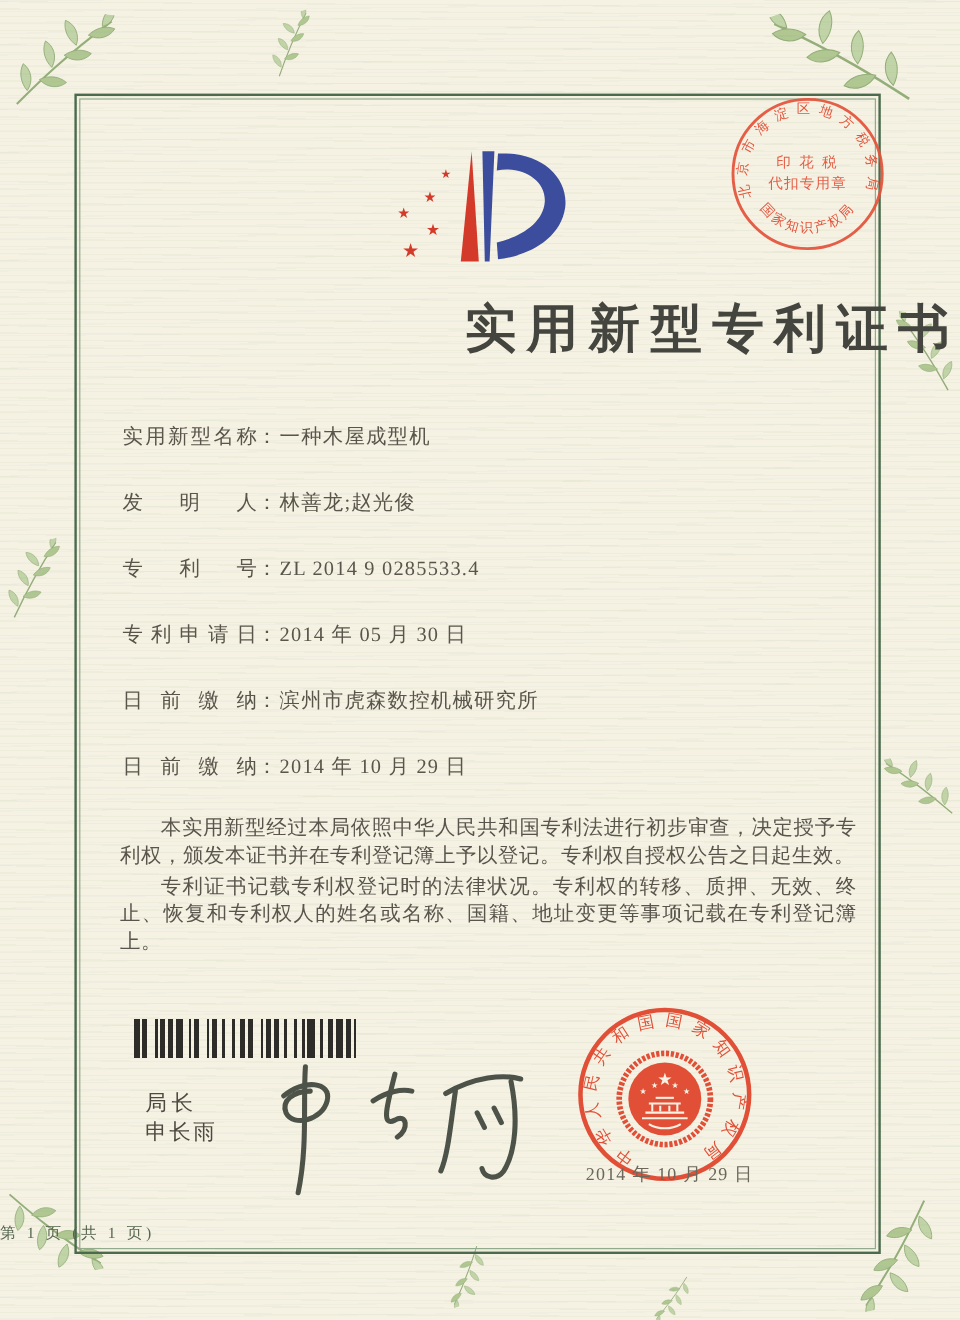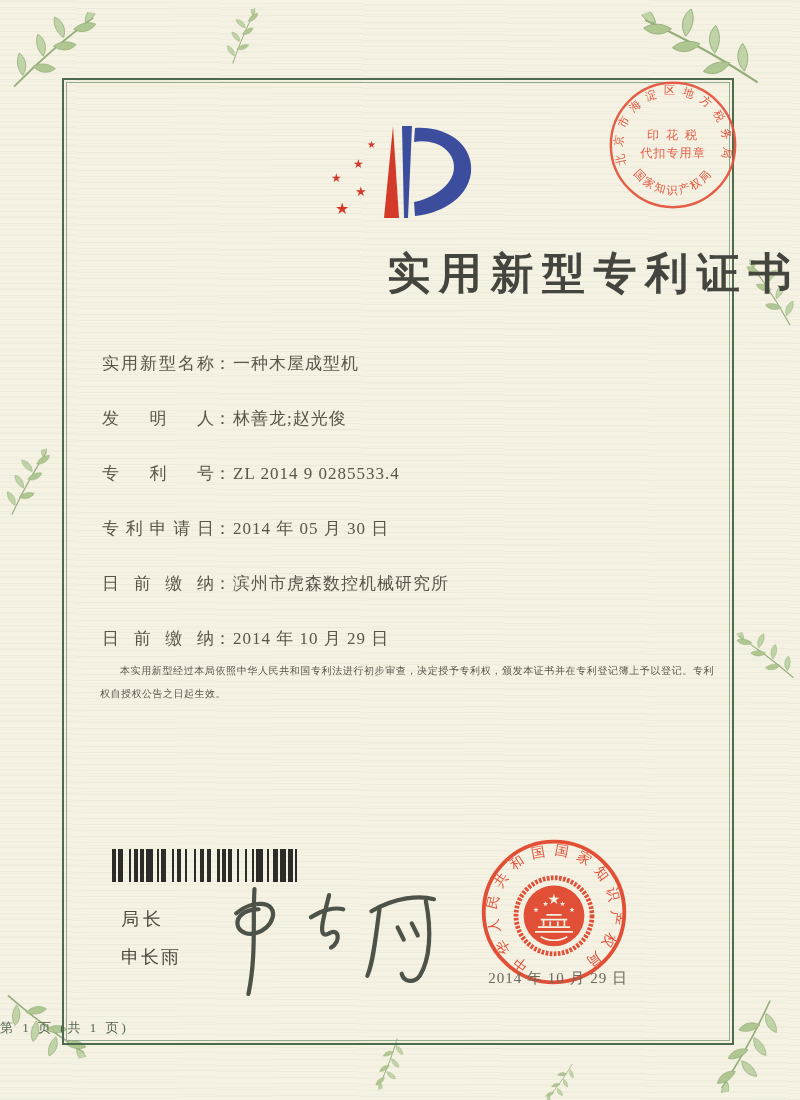--- a/index.html
+++ b/index.html
@@ -31,28 +31,28 @@
     position:absolute;left:0;top:245px;width:100%;text-align:right;
     font-size:43px;font-weight:600;letter-spacing:.2em;text-indent:.2em;color:#45453f;
   }
 
   .fields{position:absolute;left:102px;top:352px;width:560px;font-size:17px;color:#59554a;}
   .f-row{position:absolute;left:0;white-space:nowrap;}
   .f-label{display:inline-block;width:112px;text-align:justify;text-align-last:justify;vertical-align:bottom;font-family:Liberation Mono, monospace;}
   .f-sep{display:inline-block;margin:0 2px 0 0;}
   .f-value{letter-spacing:1px;}
 
-  .paras{position:absolute;left:100px;top:659px;width:614px;font-size:10px;line-height:23px;
+  .paras{position:absolute;left:100px;top:678px;width:614px;font-size:17px;line-height:23px;
     letter-spacing:.5px;color:#59554c;text-align:justify;font-family:Liberation Serif, serif;}
   .paras p{margin:0 0 3px 0;text-indent:2em;}
 
   .barcode{position:absolute;left:110px;top:849px;width:212px;height:33px;}
 
   .issuer{position:absolute;left:121px;top:907px;font-size:18px;color:#4e4a40;letter-spacing:4px;}
-  .issuer .name{display:block;margin-top:14px;letter-spacing:2px;}
+  .issuer .name{display:block;letter-spacing:2px;}
   .signature{position:absolute;left:192px;top:882px;width:252px;height:118px;}
 
   .seal{position:absolute;}
   .seal-tax{left:605px;top:77px;width:136px;height:136px;opacity:.92;}
   .seal-office{left:478px;top:836px;width:152px;height:152px;opacity:.95;}
   .seal-date{position:absolute;left:478px;top:969px;width:160px;text-align:center;
     font-size:15px;letter-spacing:1px;color:#6b675a;}
 
   .footer{position:absolute;left:0;top:1019px;width:100%;text-align:left;
     font-size:13px;letter-spacing:3px;color:#55654f;}
@@ -153,20 +153,21 @@
       <div class="f-row" style="top:0px"><span class="f-label">实用新型名称</span><span class="f-sep">：</span><span class="f-value">一种木屋成型机</span></div>
       <div class="f-row" style="top:55px"><span class="f-label">发明人</span><span class="f-sep">：</span><span class="f-value">林善龙;赵光俊</span></div>
       <div class="f-row" style="top:110px"><span class="f-label">专利号</span><span class="f-sep">：</span><span class="f-value">ZL 2014 9 0285533.4</span></div>
       <div class="f-row" style="top:165px"><span class="f-label">专利申请日</span><span class="f-sep">：</span><span class="f-value">2014 年 05 月 30 日</span></div>
       <div class="f-row" style="top:220px"><span class="f-label">日前缴纳</span><span class="f-sep">：</span><span class="f-value">滨州市虎森数控机械研究所</span></div>
       <div class="f-row" style="top:275px"><span class="f-label">日前缴纳</span><span class="f-sep">：</span><span class="f-value">2014 年 10 月 29 日</span></div>
     </div>
 
     <div class="paras">
       <p>本实用新型经过本局依照中华人民共和国专利法进行初步审查，决定授予专利权，颁发本证书并在专利登记簿上予以登记。专利权自授权公告之日起生效。</p>
+      <p>专利证书记载专利权登记时的法律状况。专利权的转移、质押、无效、终止、恢复和专利权人的姓名或名称、国籍、地址变更等事项记载在专利登记簿上。</p>
     </div>
 
     <svg class="barcode" viewBox="0 0 212 33" shape-rendering="crispEdges">
         <rect x="2.00" y="0" width="4.30" height="33" fill="#2e2c28"></rect>
         <rect x="8.45" y="0" width="4.30" height="33" fill="#2e2c28"></rect>
         <rect x="19.20" y="0" width="2.15" height="33" fill="#2e2c28"></rect>
         <rect x="23.50" y="0" width="4.30" height="33" fill="#2e2c28"></rect>
         <rect x="29.95" y="0" width="4.30" height="33" fill="#2e2c28"></rect>
         <rect x="36.40" y="0" width="6.45" height="33" fill="#2e2c28"></rect>
         <rect x="47.15" y="0" width="2.15" height="33" fill="#2e2c28"></rect>

